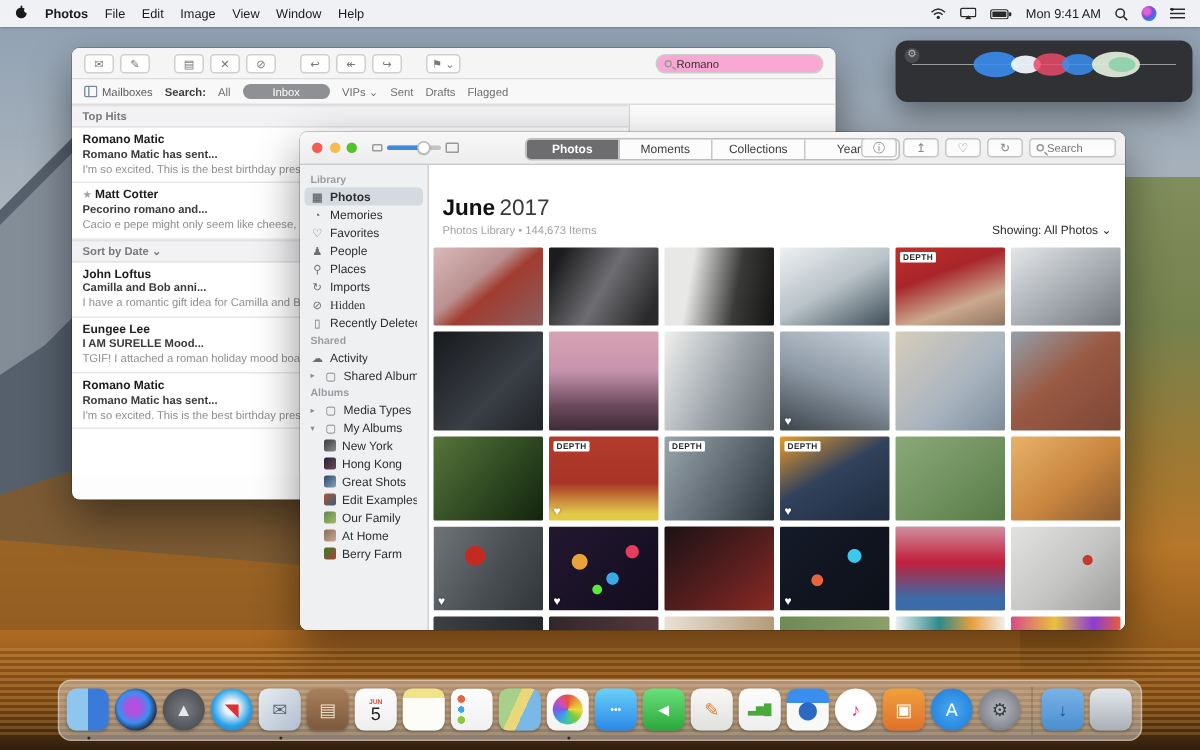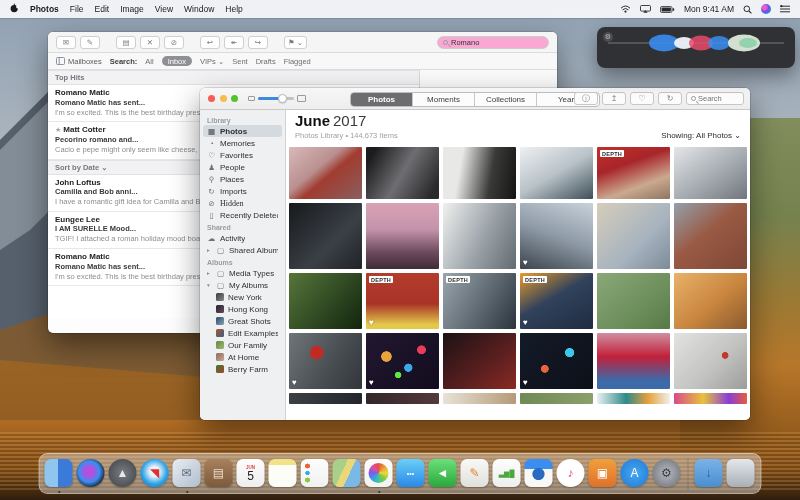--- a/index.html
+++ b/index.html
@@ -42,21 +42,21 @@
   .tb-btn { height:13px; min-width:20px; background:#fefefe; border:.5px solid #cfcfcf; border-radius:3px;
       font-size:7.5px; color:#7a7a7c; display:flex; align-items:center; justify-content:center; padding:0 3px; }
   .tb-gap { width:8px; }
   .mail-search { margin-left:auto; width:112px; height:13px; background:#f9a8d4; border:.5px solid #cccccc; border-radius:7px;
       display:flex; align-items:center; padding:0 5px; gap:3px; }
   .mail-search input { border:none; outline:none; width:100%; font-size:7.5px; color:#333; background:transparent; font-family:inherit; }
   .mail-filterbar { height:17px; background:#f8f8f9; border-bottom:.5px solid #dddddd; display:flex; align-items:center; padding:0 8px; gap:8px; font-size:7.5px; color:#6e6e70; }
   .mailboxes-btn { display:flex; align-items:center; gap:3px; color:#5a5a5c; }
   .filter-label { font-weight:700; color:#3c3c3e; }
   .filter-item { color:#6e6e70; }
-  .filter-item.pill { background:#8e9094; color:#fff; border-radius:7px; padding:.5px 6px; }
+  .filter-item.pill { background:#8e9094; color:#fff; border-radius:7px; padding:.5px 20px; }
   .mail-body { display:flex; height:calc(100% - 53px); }
   .mail-list { width:372px; border-right:.5px solid #d8d8d8; background:#fff; overflow:hidden; }
   .mail-preview { flex:1; background:#fbfbfc; }
   .list-header { background:#f2f2f4; border-top:.5px solid #e2e2e4; border-bottom:.5px solid #e2e2e4;
       font-size:7.5px; font-weight:700; color:#77797c; padding:2px 7px; display:flex; align-items:center; }
   .list-header .hdr-right { margin-left:auto; font-weight:400; font-size:8px; color:#909294; }
   .msg-row { padding:3px 7px 4px 7px; border-bottom:.5px solid #e8e8ea; }
   .msg-line1 { display:flex; align-items:baseline; }
   .msg-sender { font-size:8px; font-weight:700; color:#1c1c1e; }
   .msg-star { font-size:7px; color:#a0a2a4; margin-right:2px; }
@@ -104,21 +104,21 @@
   .photos-sidebar { width:86px; background:#eff0f2; border-right:.5px solid #d2d2d4; padding-top:4px; overflow:hidden; }
   .sb-header { font-size:7px; color:#9a9ca0; font-weight:700; padding:3px 7px 1px; }
   .sb-item { display:flex; align-items:center; gap:4px; padding:1.5px 7px; font-size:8px; color:#2e2e30; }
   .sb-item .glyph { width:9px; font-size:7.5px; color:#6e7075; text-align:center; flex:none; }
   .sb-item.selected { background:#d4dae0; border-radius:3px; margin:0 3px; padding:1.5px 4px; font-weight:700; }
   .sb-item .chev { font-size:5.5px; color:#8a8c90; width:5px; flex:none; }
   .sb-item.album { padding-left:16px; }
   .sb-thumb { width:8px; height:8px; border-radius:1.5px; flex:none; }
 
   .photos-content { flex:1; display:flex; flex-direction:column; background:#fff; overflow:hidden; }
-  .content-header { padding:2px 9px 3px; }
+  .content-header { padding:20px 9px 3px; }
   .ch-title { font-size:15px; color:#111; }
   .ch-title .month { font-weight:700; }
   .ch-title .year { font-weight:400; color:#3a3a3c; margin-left:3px; }
   .ch-meta-row { display:flex; align-items:baseline; margin-top:2px; }
   .ch-meta { font-size:7.5px; color:#a2a2a4; }
   .ch-showing { margin-left:auto; font-size:8px; color:#2c2c2e; }
   .photo-grid { flex:1; padding:4px 3px 0; }
   .grid-row { display:flex; gap:4px; margin-bottom:4px; }
   .tile { flex:1; position:relative; border-radius:1px; }
   .depth-badge { position:absolute; left:3px; top:3px; background:#fff; color:#2a2a2c; font-size:5.5px; font-weight:700;

